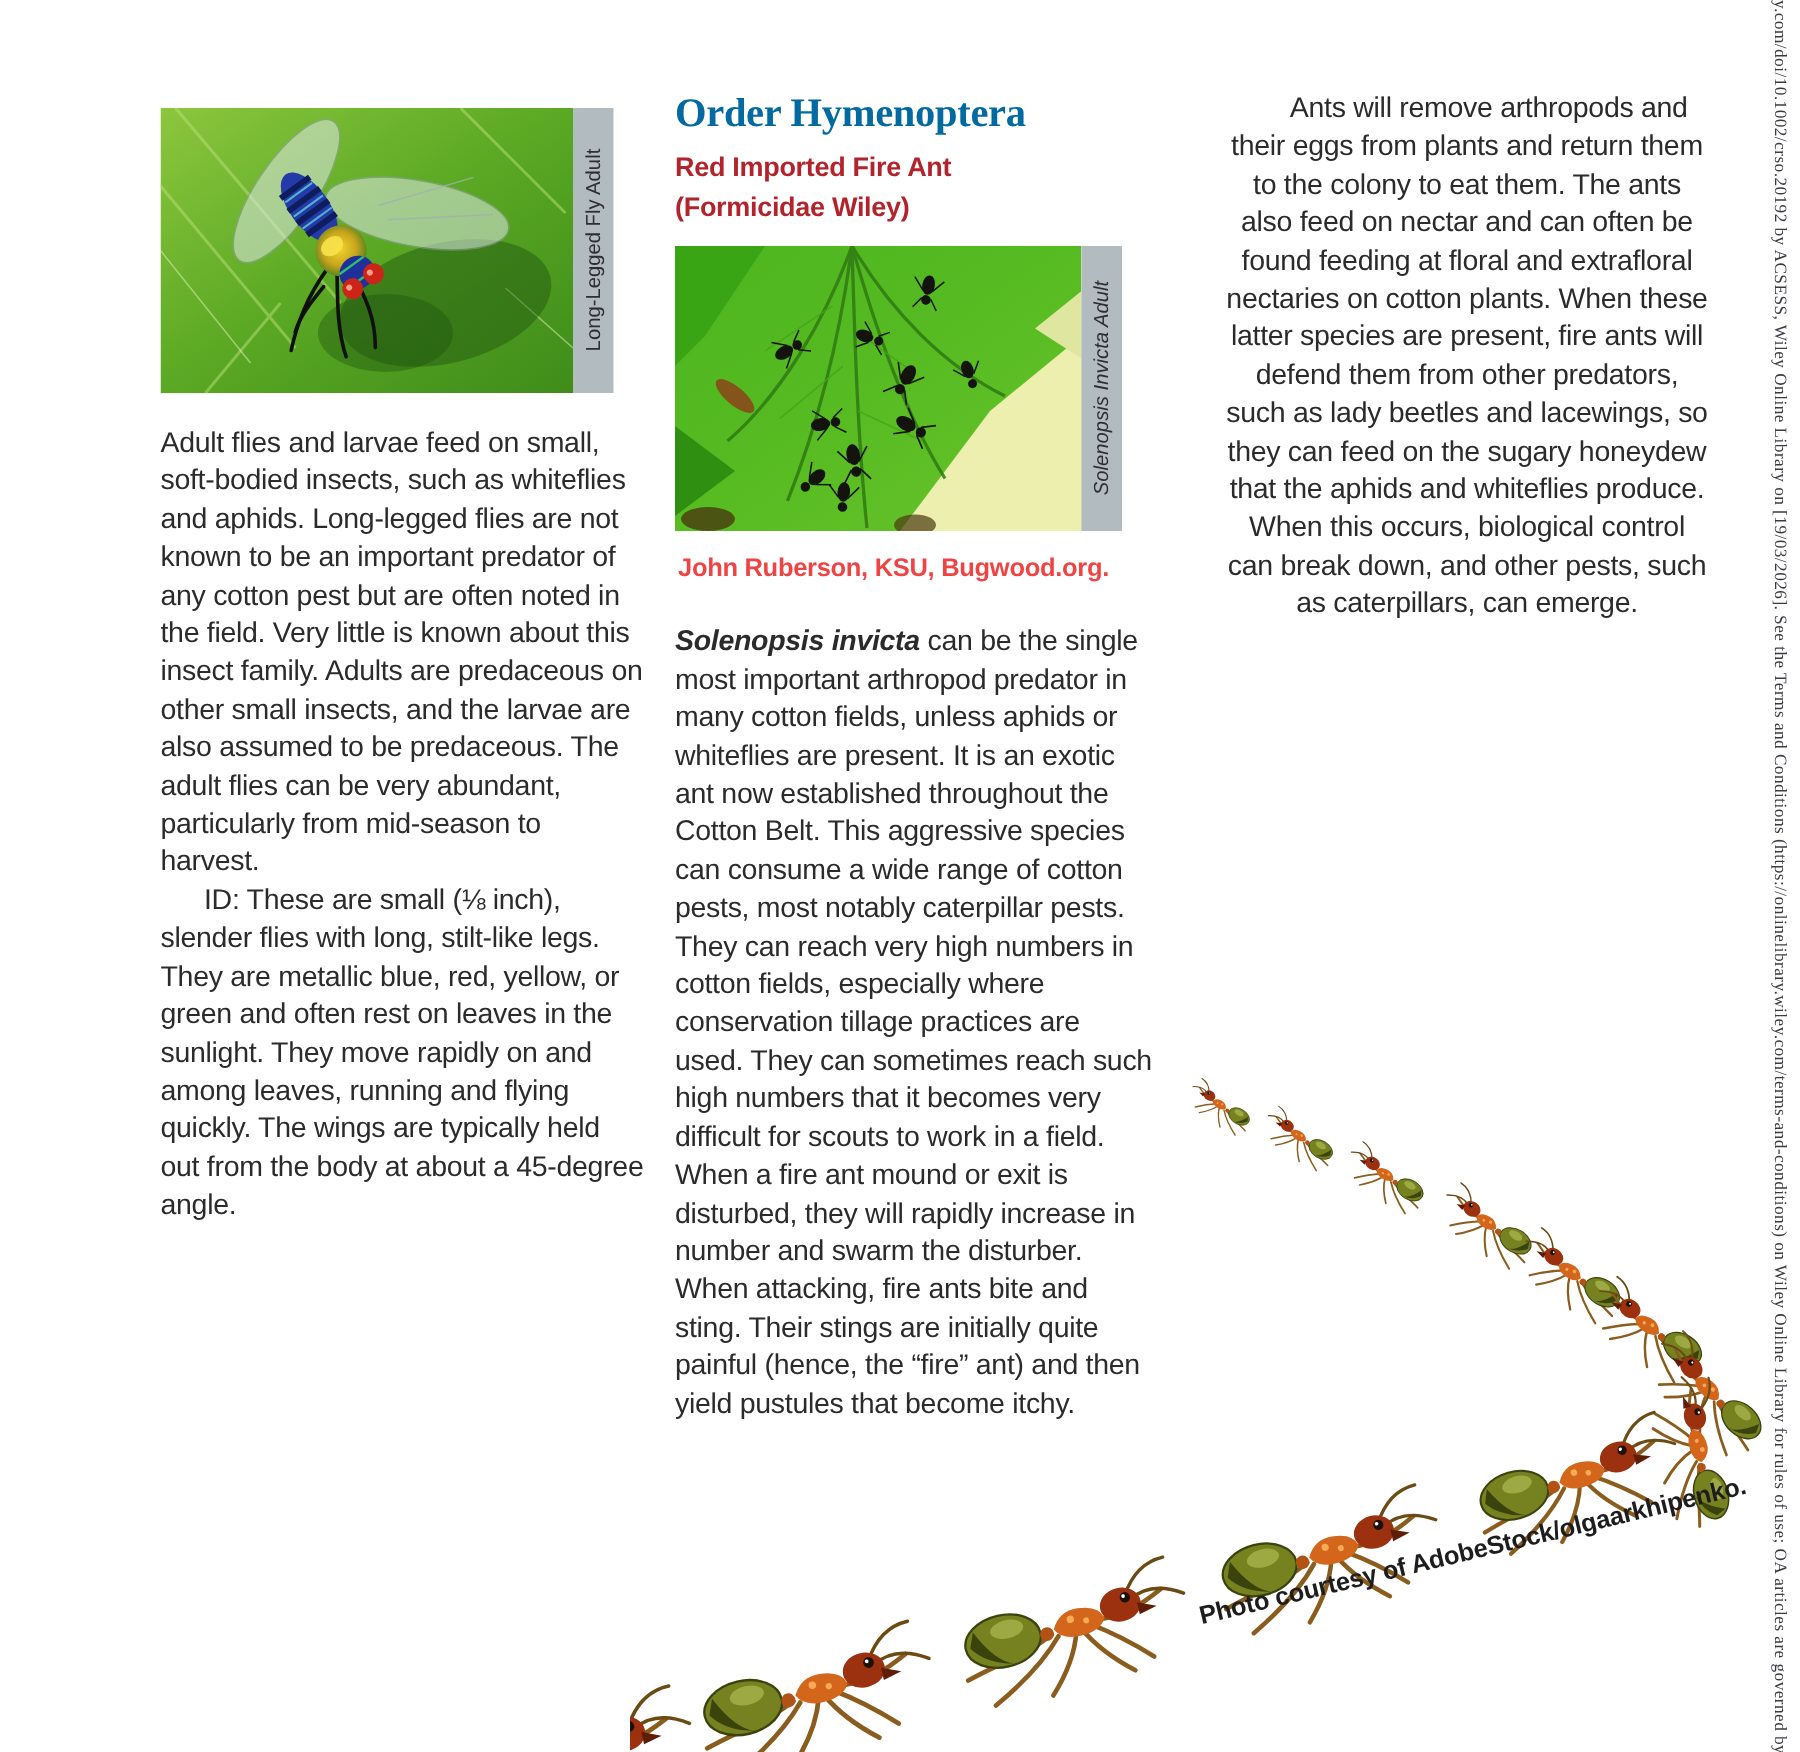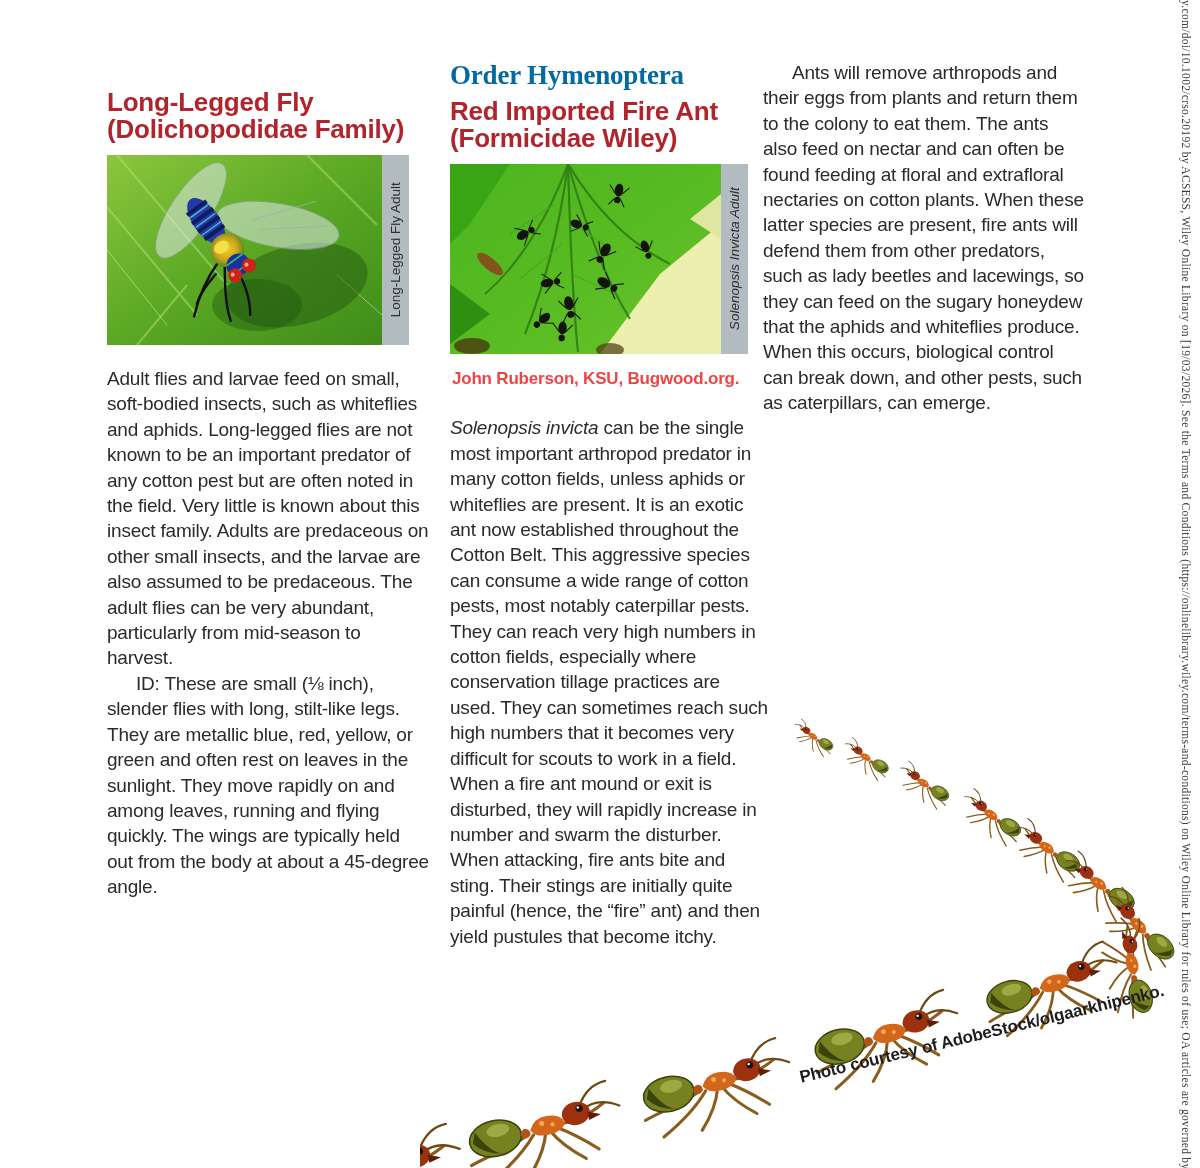--- a/index.html
+++ b/index.html
@@ -6,21 +6,21 @@
   body{
     width:1200px;height:1168px;position:relative;overflow:hidden;
     background:#ffffff;
     font-family:"Liberation Sans",sans-serif;
     color:#2b2b2b;
   }
   .col{position:absolute;width:322px;font-size:19px;line-height:25.4px;letter-spacing:-0.2px;}
   .col p{margin:0 0 0 0;}
   .indent{text-indent:29px;}
   .red-heading{
-    color:#b2242b;font-size:26px;line-height:27px;font-weight:600;
+    color:#b2242b;font-size:18px;line-height:27px;font-weight:600;
     letter-spacing:-0.2px;margin:0;
   }
   .order-heading{
     font-family:"Liberation Serif",serif;font-weight:700;
     color:#0369a1;font-size:27px;line-height:30px;margin:0 0 8px 0;letter-spacing:-0.2px;
   }
   .photo{position:relative;margin:12px 0 0 0;}
   .photo svg{display:block;}
   .photo-frame{display:flex;}
   .label-bar{
@@ -29,44 +29,40 @@
   }
   .label-bar span{
     transform:rotate(-90deg);white-space:nowrap;
     font-size:13.5px;color:#2e2e2e;letter-spacing:0;
   }
   .label-italic span{font-style:italic;}
   .caption{
     font-weight:700;font-size:17px;letter-spacing:-0.2px;
     margin:12px 0 0 2px;color:#ef4444;
   }
-  .lead-species{font-weight:400;font-style:italic;}
+  .lead-species{font-weight:700;font-style:italic;}
   .edge-note{
     position:absolute;top:0;right:8px;height:1168px;
     writing-mode:vertical-rl;text-orientation:mixed;
     font-family:"Liberation Serif",serif;font-size:11.5px;
     color:#3a3a44;white-space:nowrap;letter-spacing:0.3px;
   }
   .ant-chain{position:absolute;left:420px;top:690px;width:780px;height:478px;}
   .photo-credit{
     position:absolute;left:800px;top:1068px;
     transform:rotate(-13.5deg);transform-origin:0 50%;
     font-weight:700;font-size:17px;color:#1d1d1d;white-space:nowrap;
     letter-spacing:-0.2px;
   }
 </style>
 </head>
 <body>
 
 <div class="col" style="left:107px;top:60px;">
 
-  <h2 class="red-heading" style="margin-top:29px;">
-    <span>Long-Legged Fly</span><br>
-    <span>(Dolichopodidae Family)</span>
-  </h2>
 
   <div class="photo">
     <div class="photo-frame">
       <svg width="275" height="190" viewBox="0 0 275 190">
         <defs>
           <linearGradient id="leaf1" x1="0" y1="0" x2="1" y2="1">
             <stop offset="0" stop-color="#8cc63e"></stop>
             <stop offset="0.5" stop-color="#5aa823"></stop>
             <stop offset="1" stop-color="#3f8c1a"></stop>
           </linearGradient>
@@ -234,21 +230,21 @@
         <span>Solenopsis Invicta Adult</span>
       </div>
     </div>
   </div>
 
   <div class="caption">John Ruberson, KSU, Bugwood.org.</div>
 
   <p style="margin-top:24px;"><span class="lead-species">Solenopsis invicta</span><span> can be the single most important arthropod predator in many cotton fields, unless aphids or whiteflies are present. It is an exotic ant now established throughout the Cotton Belt. This aggressive species can consume a wide range of cotton pests, most notably caterpillar pests. They can reach very high numbers in cotton fields, especially where conservation tillage practices are used. They can sometimes reach such high numbers that it becomes very difficult for scouts to work in a field. When a fire ant mound or exit is disturbed, they will rapidly increase in number and swarm the disturber. When attacking, fire ants bite and sting. Their stings are initially quite painful (hence, the “fire” ant) and then yield pustules that become itchy.</span></p>
 </div>
 
-<div class="col" style="left:763px;top:60px;">
+<div class="col" style="left:817px;top:60px;text-align:center;">
   <p class="indent">Ants will remove arthropods and their eggs from plants and return them to the colony to eat them. The ants also feed on nectar and can often be found feeding at floral and extrafloral nectaries on cotton plants. When these latter species are present, fire ants will defend them from other predators, such as lady beetles and lacewings, so they can feed on the sugary honeydew that the aphids and whiteflies produce. When this occurs, biological control can break down, and other pests, such as caterpillars, can emerge.</p>
 </div>
 
 <svg class="ant-chain" viewBox="0 0 780 478">
   <defs>
     <g id="ant">
       <g stroke="#8a5c1e" stroke-width="3" fill="none" stroke-linecap="round">
         <path d="M14 4 C26 12 36 20 50 34"></path>
         <path d="M18 2 C34 4 48 0 64 -8"></path>
         <path d="M4 7 C0 20 -8 32 -20 44"></path>

